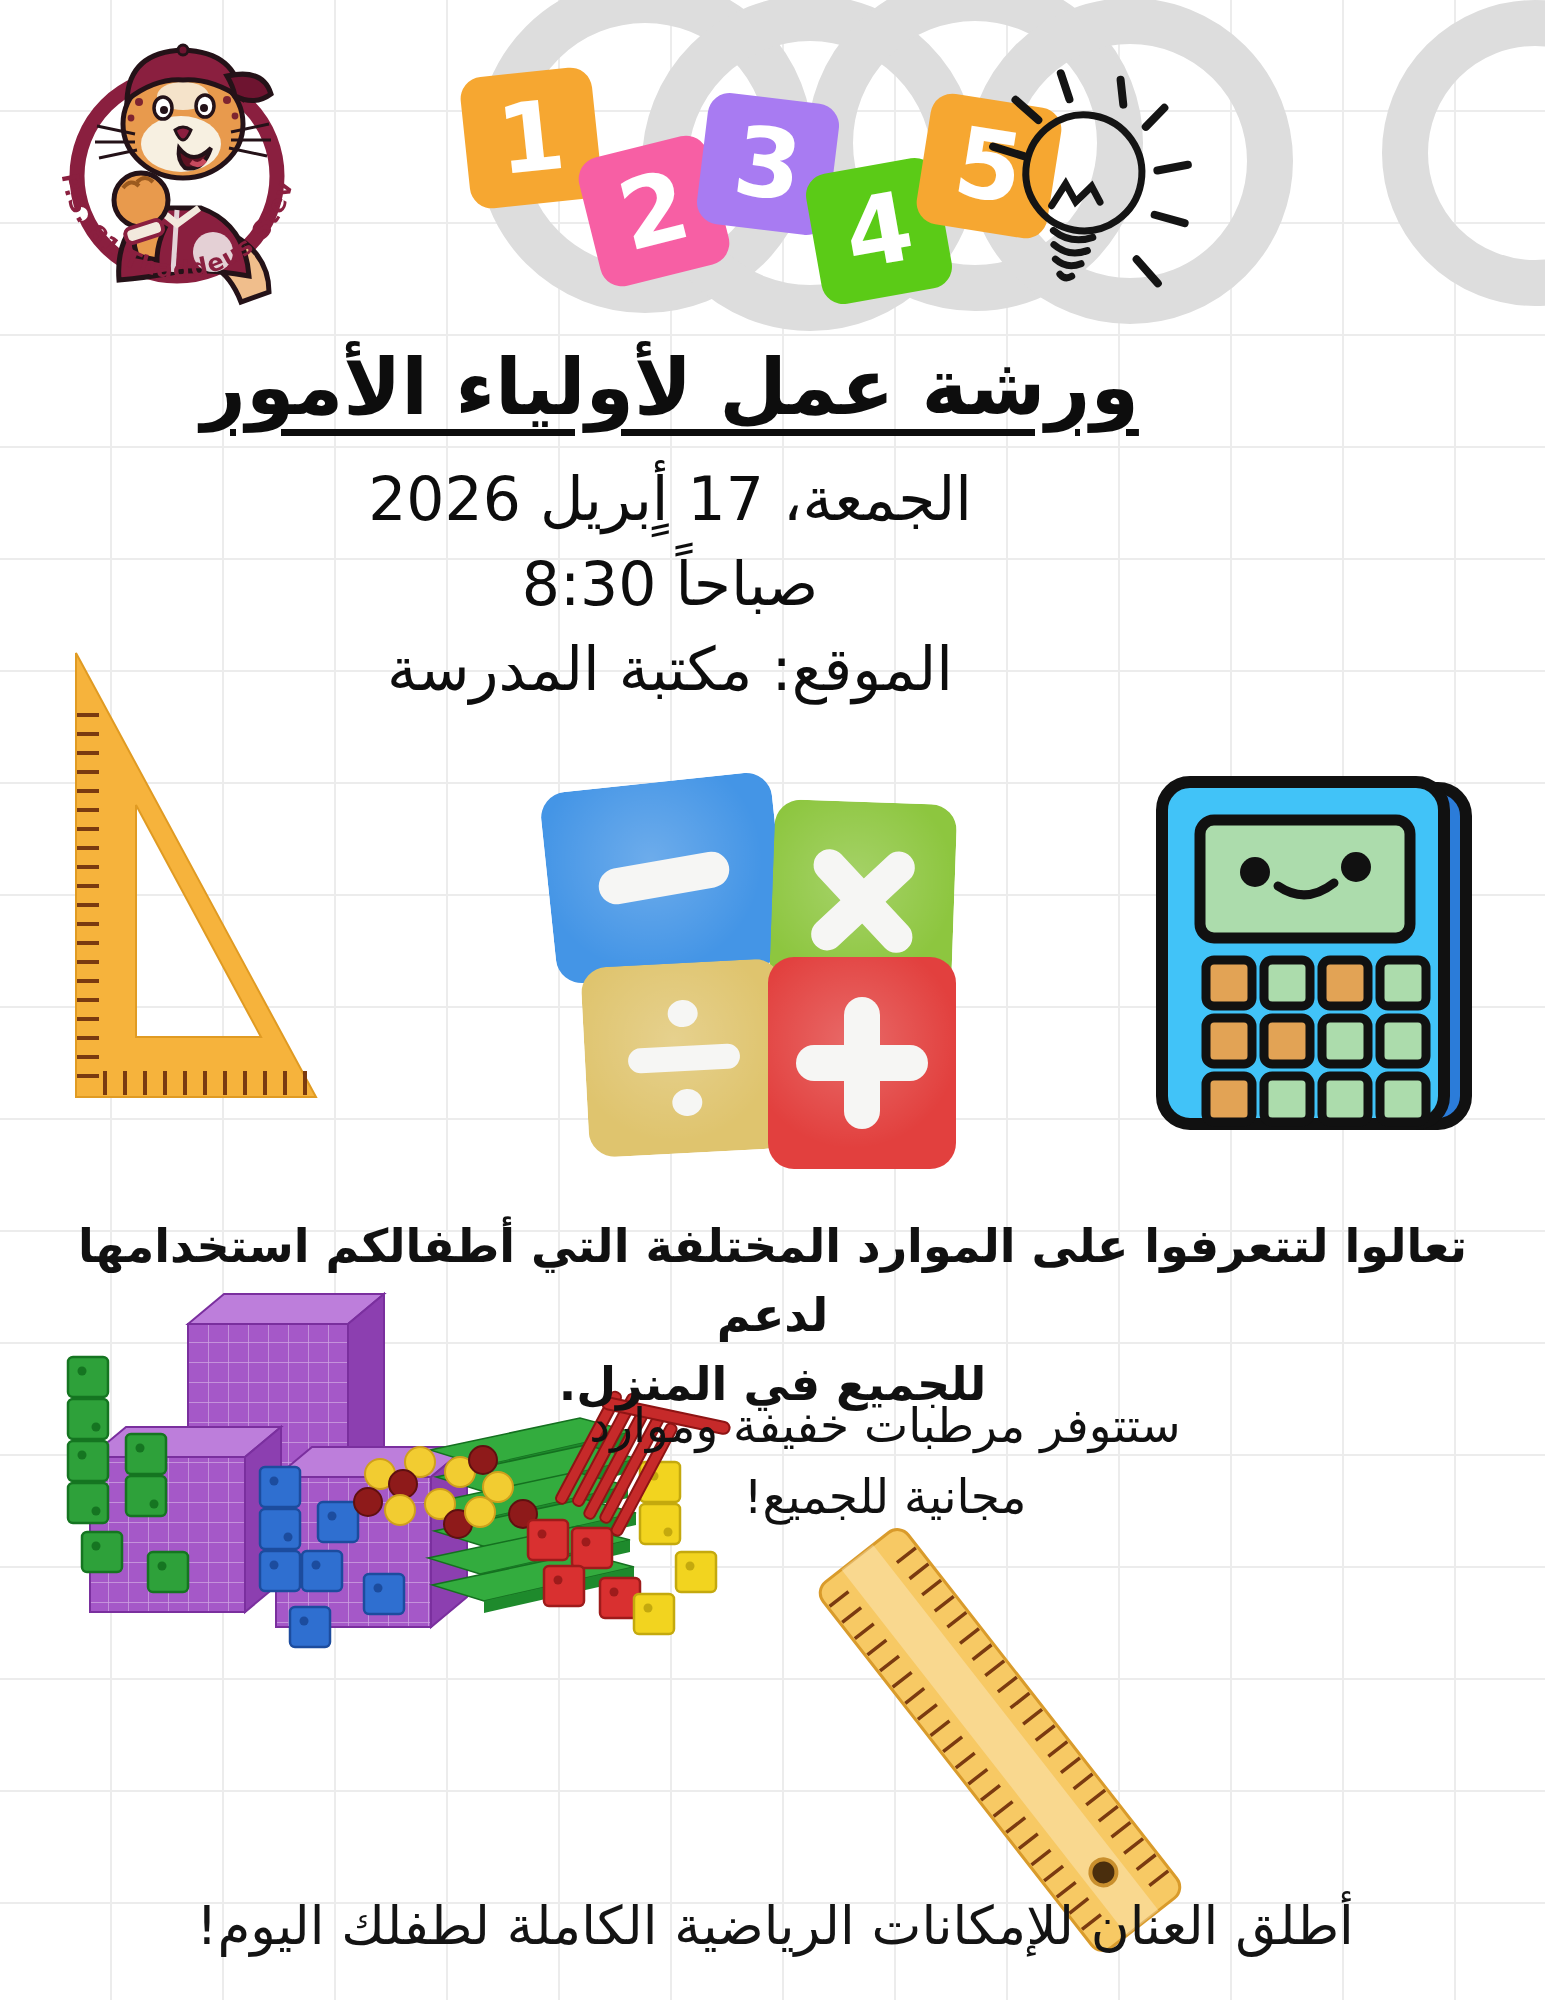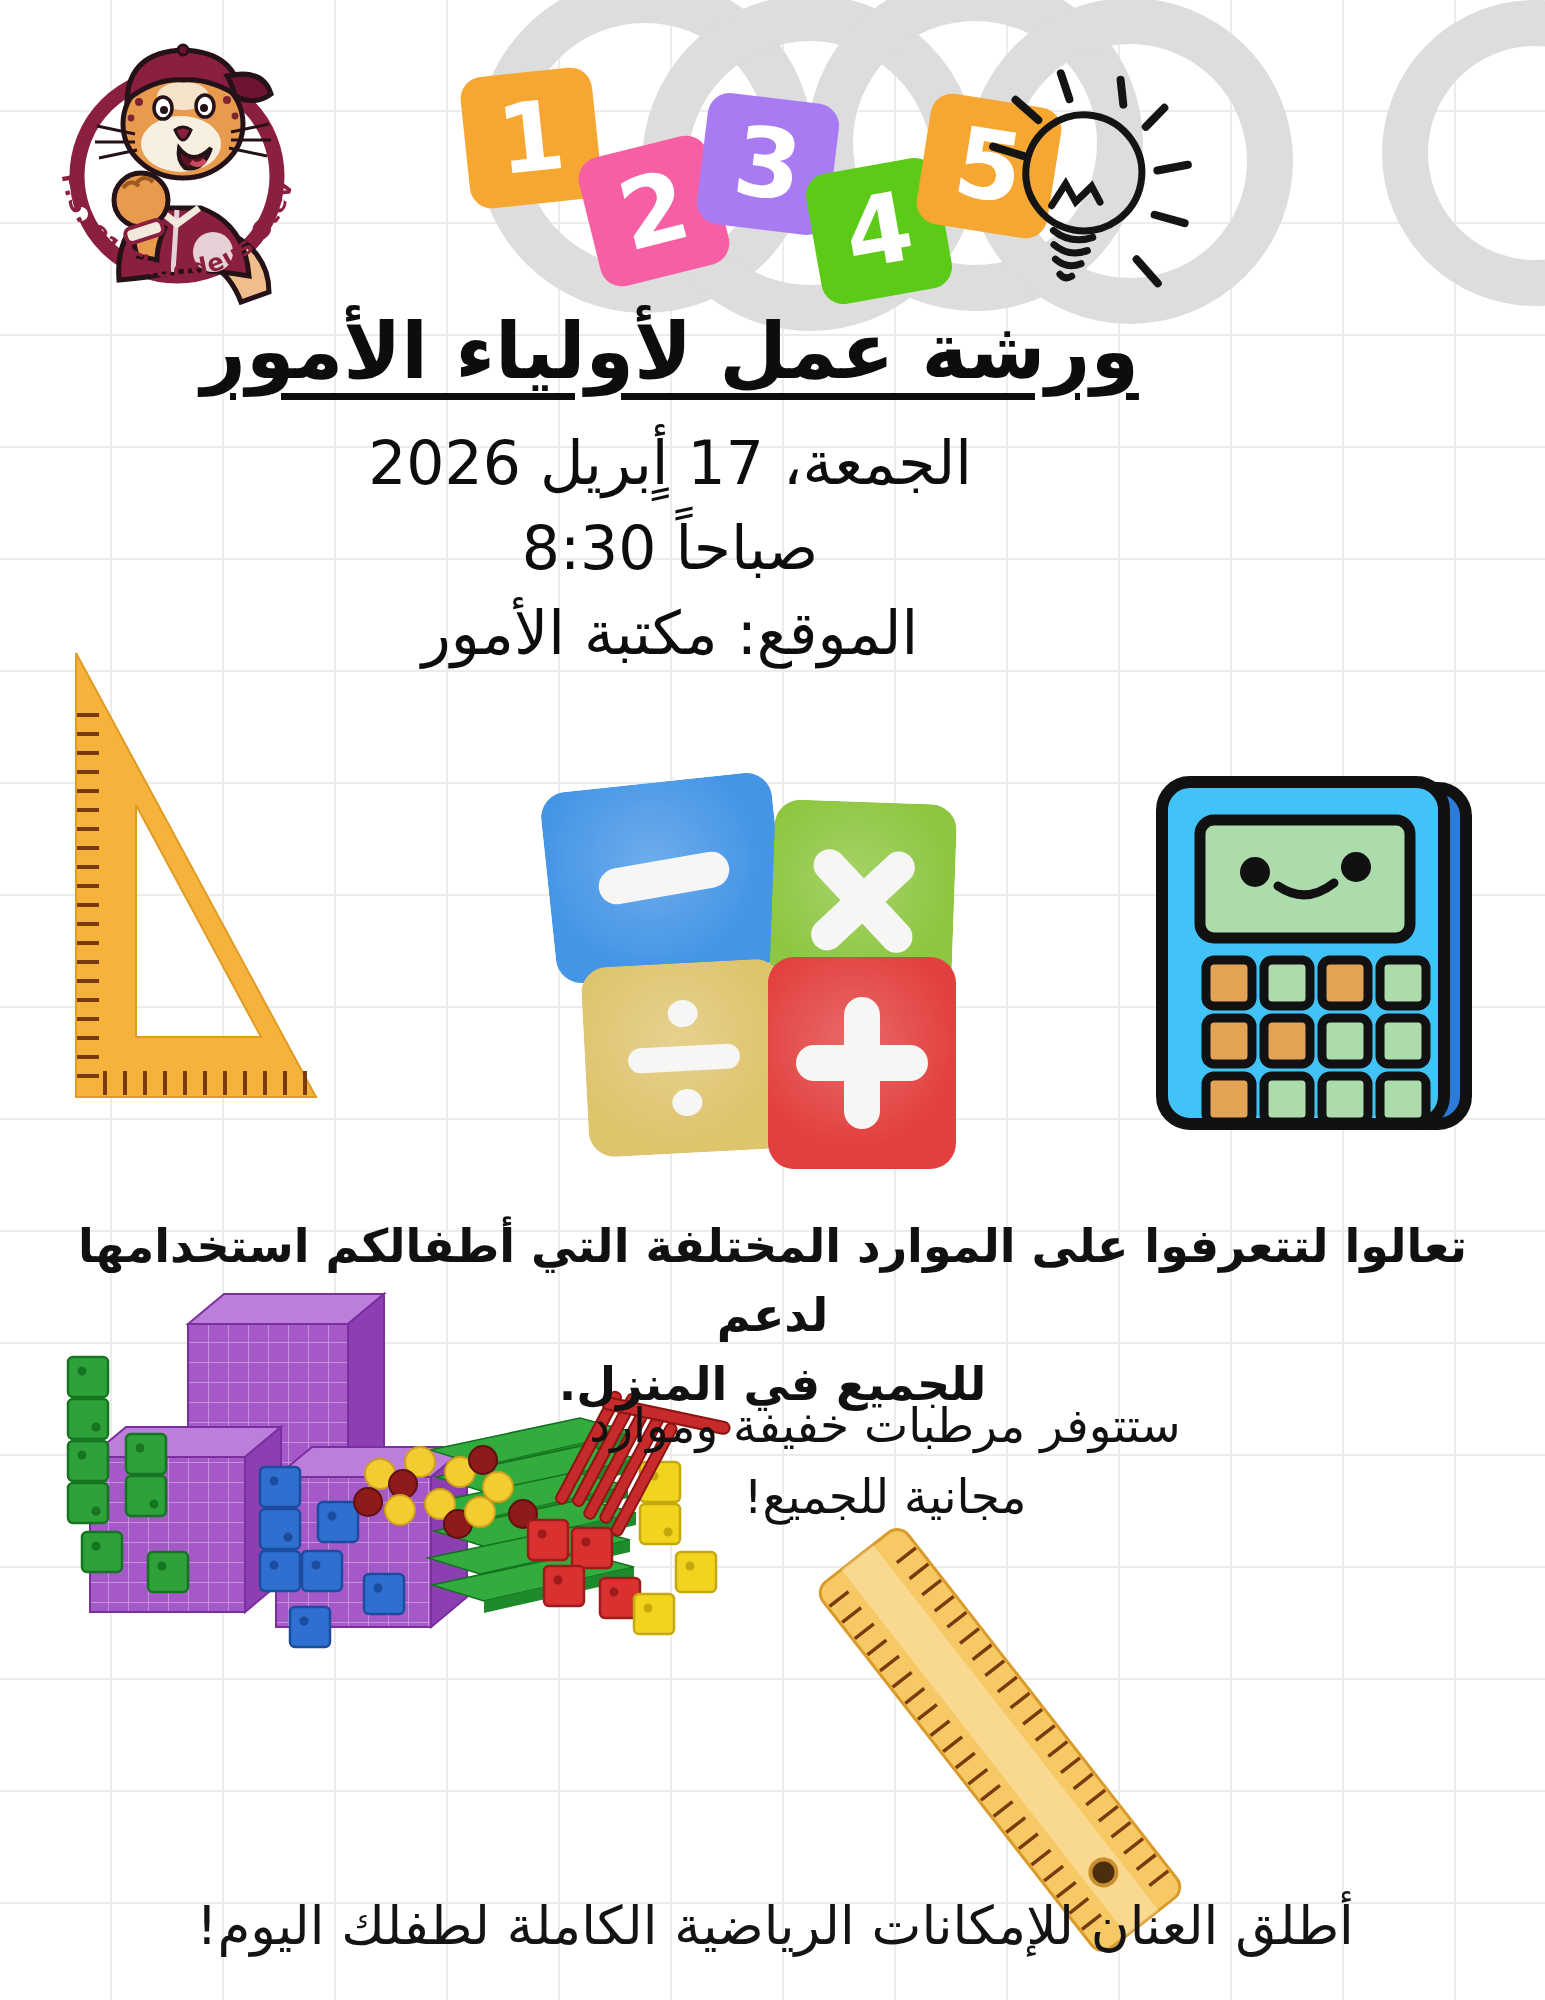--- a/index.html
+++ b/index.html
@@ -7,21 +7,21 @@
     position:relative;width:1545px;height:2000px;overflow:hidden;margin:0 auto;
     font-family:"DejaVu Sans",sans-serif;
     background:
       repeating-linear-gradient(to right, transparent 0 110px, #ececec 110px 112px),
       repeating-linear-gradient(to bottom, transparent 0 110px, #ececec 110px 112px),
       #ffffff;
   }
   .abs{position:absolute;}
   
   .headline{left:150px;top:300px;width:1040px;text-align:center;direction:rtl;color:#0d0d0d;z-index:6;}
-  .title-line{font-size:78px;font-weight:bold;line-height:1.32;}
+  .title-line{font-size:78px;font-weight:bold;line-height:1.32;margin-top:36px;}
   .title-line span{text-decoration:underline;text-decoration-thickness:7px;text-underline-offset:15px;}
   .info-block{margin-top:18px;}
   .info-line{font-size:60px;font-weight:400;line-height:1.42;}
   
   .num-block{
     width:132px;height:132px;border-radius:22px;z-index:4;
     display:flex;align-items:center;justify-content:center;
     color:#fff;font-size:96px;font-weight:bold;
   }
   
@@ -149,21 +149,21 @@
     </g>
   </svg>
 
   <div class="abs headline">
     <div class="title-line">
       <span>ورشة عمل لأولياء الأمور</span>
     </div>
     <div class="info-block">
       <div class="info-line">الجمعة، 17 أٍبريل 2026</div>
       <div class="info-line">صباحاً 8:30</div>
-      <div class="info-line">الموقع: مكتبة الأمور</div>
+      <div class="info-line">الموقع: مكتبة المدرسة</div>
     </div>
   </div>
 
   <svg class="abs" style="left:48px;top:635px;z-index:3" width="275" height="475" viewBox="0 0 275 475">
     <path fill="#F6B33C" stroke="#E09B23" stroke-width="2" fill-rule="evenodd" d="M28,18 L28,462 L268,462 Z M88,170 L88,402 L213,402 Z"></path>
     <line x1="40" y1="78" x2="40" y2="452" stroke="#7A3A10" stroke-width="22" stroke-dasharray="4 15"></line>
     <line x1="55" y1="448" x2="260" y2="448" stroke="#7A3A10" stroke-width="24" stroke-dasharray="4 16"></line>
   </svg>
 
   <div class="abs math-block" style="left: 548px; top: 782px; width: 232px; height: 192px; transform: rotate(-6deg); background-color: rgb(68, 149, 230);">

